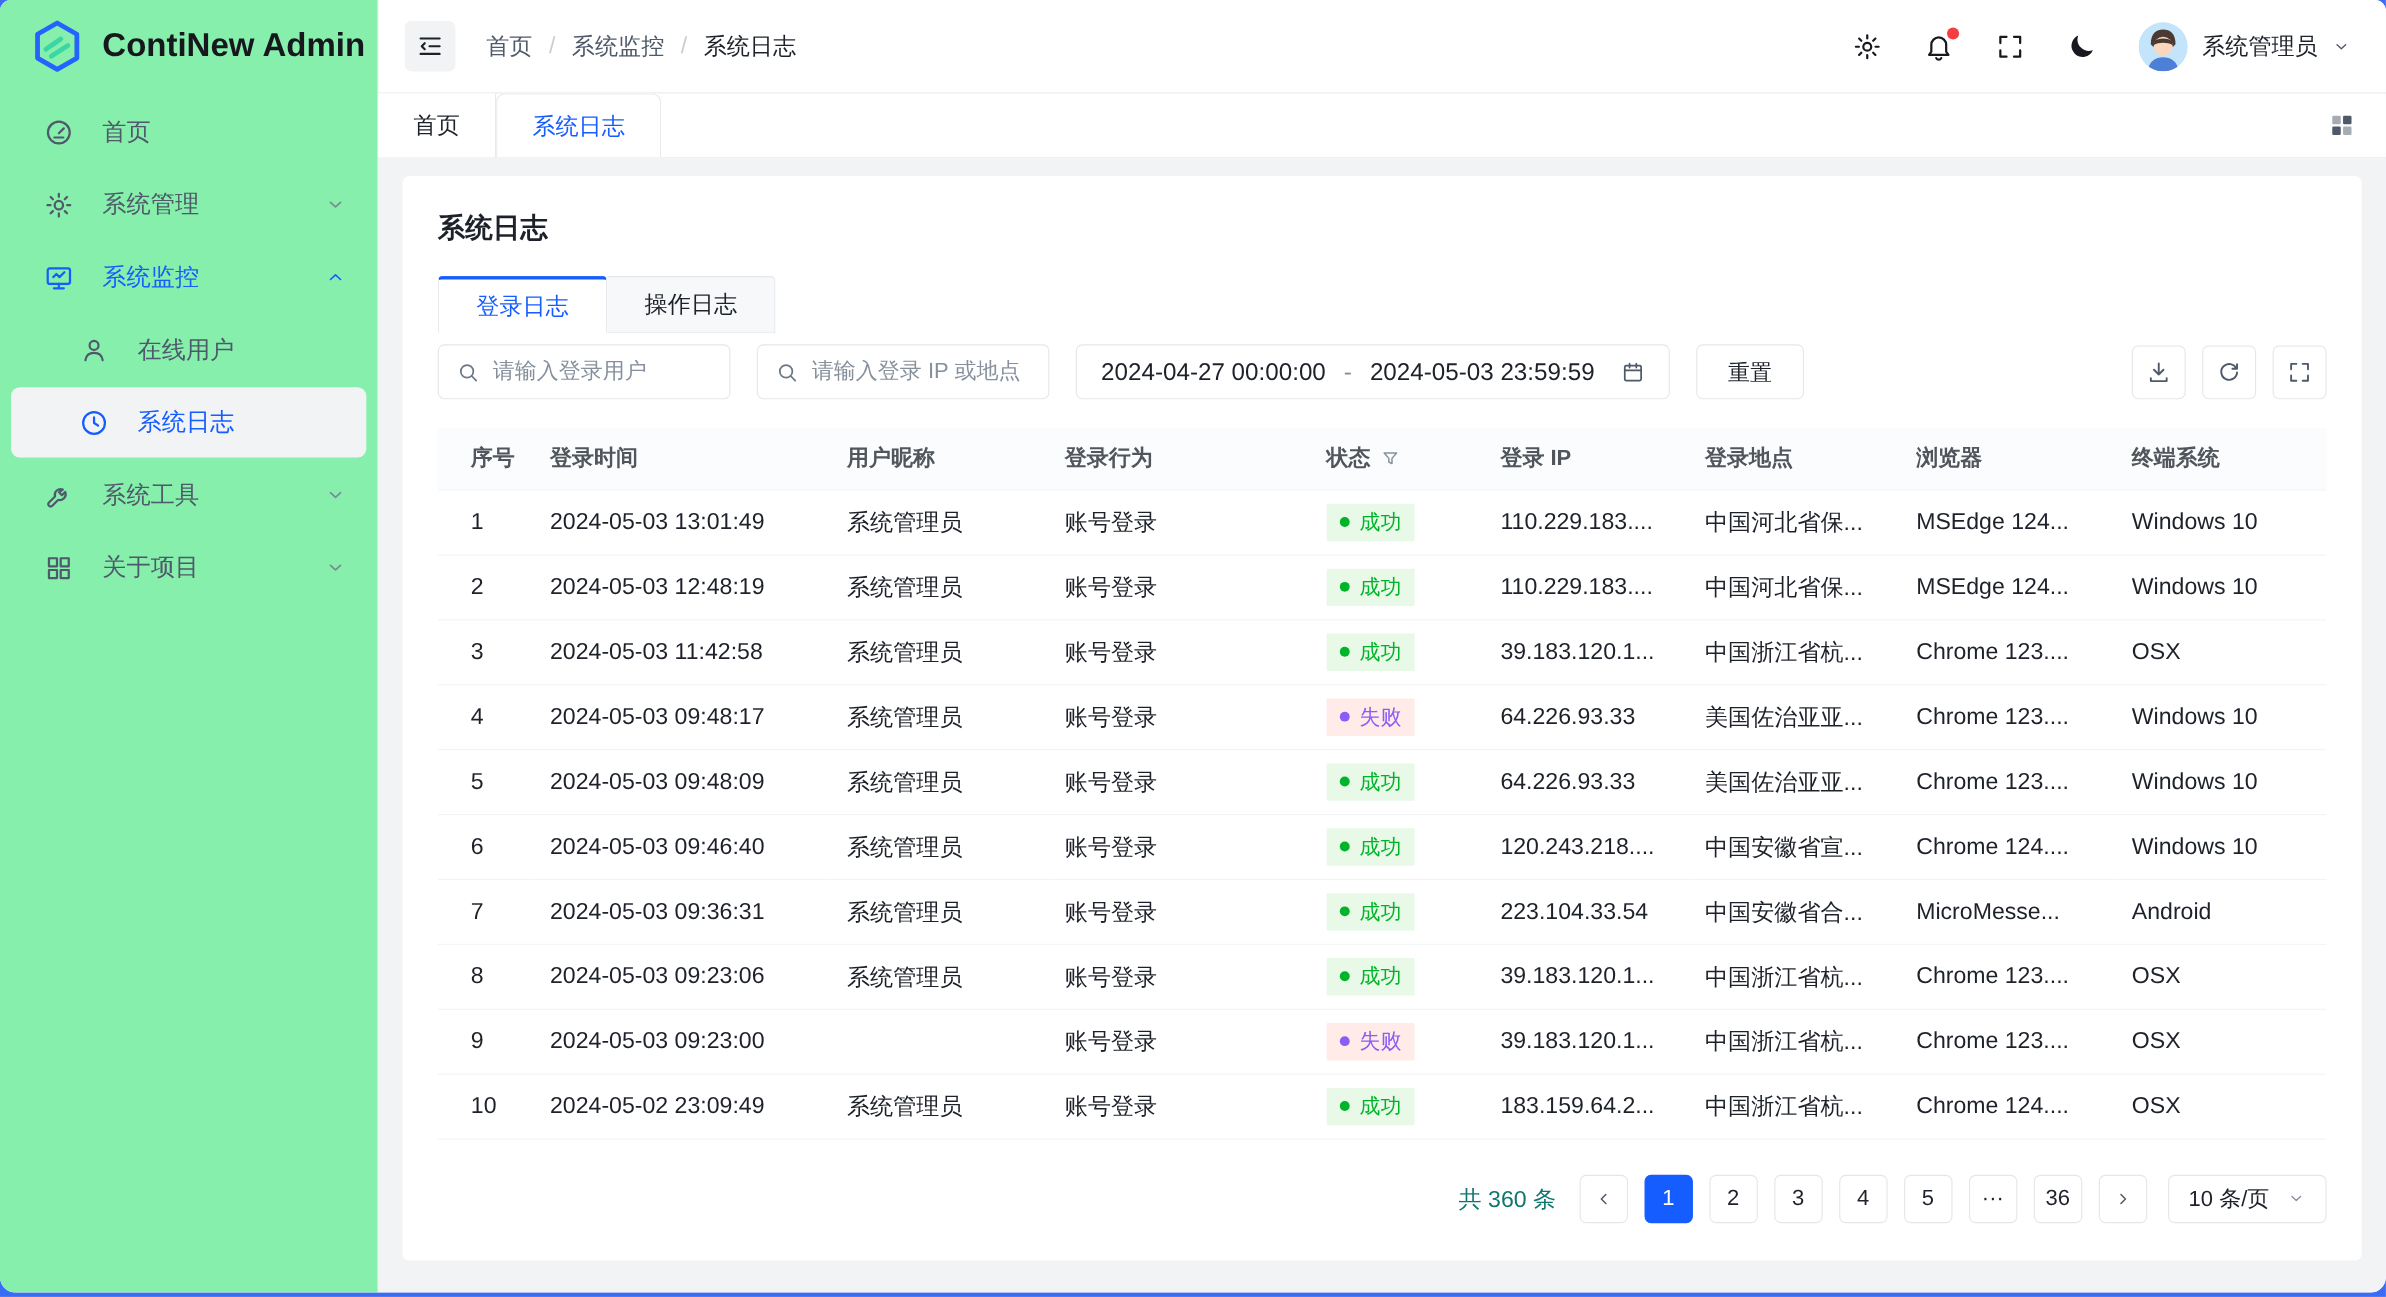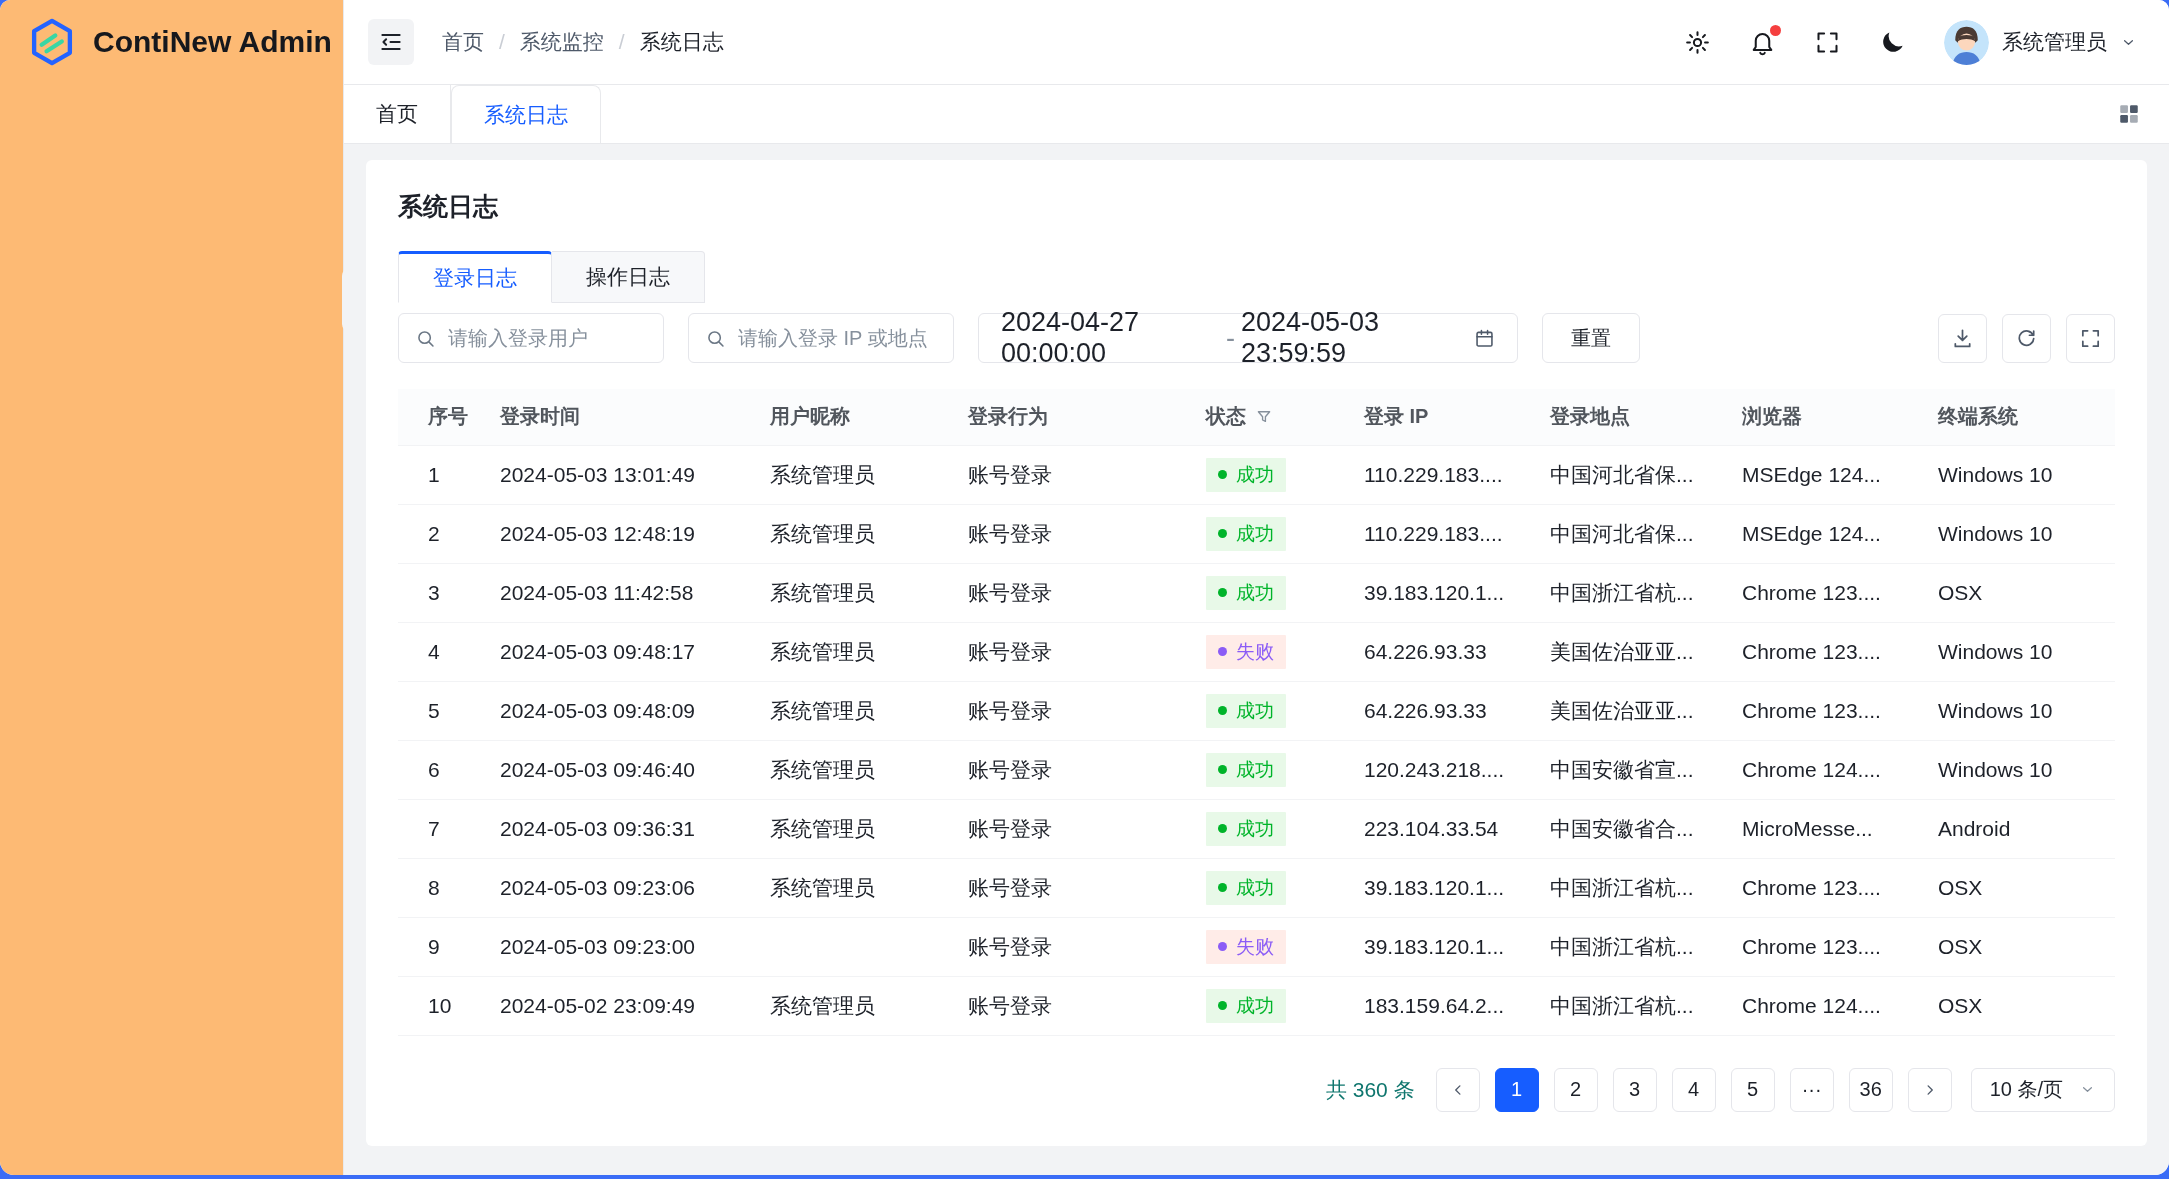--- a/index.html
+++ b/index.html
@@ -1,20 +1,20 @@
 <!DOCTYPE html>
 <html><head>
 <meta charset="utf-8">
 <style>
   *{box-sizing:border-box;margin:0;padding:0}
   html,body{width:2169px;height:1179px;overflow:hidden}
   body{background:#3a6cf6;font-family:"Liberation Sans","DejaVu Sans",sans-serif;-webkit-font-smoothing:antialiased}
   .window{width:2169px;height:1175px;background:#fff;border-radius:10px 10px 14px 14px;overflow:hidden;display:flex}
   
-  .sidebar{width:344px;flex:none;background:#fdba74;border-right:1px solid #e8e9ec;display:flex;}
+  .sidebar{width:344px;flex:none;background:#86efac;border-right:1px solid #e8e9ec;display:flex;flex-direction:column}
   .logo-row{height:84px;flex:none;display:flex;align-items:center;padding-left:26px;gap:15px}
   .logo-icon{width:52px;height:52px;flex:none}
   .logo-title{font-size:30px;font-weight:700;color:#16181d;white-space:nowrap}
   .side-menu{padding:4px 10px 0}
   .side-item{height:64px;margin-bottom:2px;display:flex;align-items:center;border-radius:8px;padding:0 18px 0 30px;font-size:22px;color:#4e5969;cursor:pointer;white-space:nowrap}
   .side-item .s-icon{width:27px;height:27px;margin-right:26px;flex:none;color:#4e5969}
   .side-item .s-label{flex:1}
   .side-item .s-chev{width:20px;height:20px;margin-left:auto;color:#7d8694;flex:none}
   .side-item.child{padding-left:62px}
   .side-item.active{color:#165DFF}
@@ -52,21 +52,21 @@
   .card-tabs{display:flex;margin-top:28px}
   .c-tab{height:52px;display:flex;align-items:center;padding:0 34px;font-size:21px;color:#1d2129;background:#f7f8fa;border:1px solid #e5e6eb;cursor:pointer;border-radius:0 4px 0 0}
   .c-tab.active{background:#fff;color:#165DFF;border-top:3px solid #165DFF;border-bottom:1px solid #fff;border-radius:4px 4px 0 0}
   .c-tab + .c-tab{border-left:none}
   
   .filter-row{display:flex;align-items:flex-end;gap:24px;margin-top:10px}
   .search-box{display:flex;align-items:center;height:50px;width:266px;border:1px solid #e5e6eb;border-radius:6px;background:#fff;padding:0 16px;gap:12px}
   .search-box .i{width:21px;height:21px;color:#6b7785;flex:none}
   .search-box input{border:none;outline:none;font-size:20px;width:100%;color:#1d2129;font-family:inherit;background:transparent}
   .search-box input::placeholder{color:#86909c}
-  .date-box{display:flex;align-items:center;height:50px;width:540px;border:1px solid #e5e6eb;border-radius:6px;background:#fff;padding:0 22px;font-size:27px;color:#1d2129;justify-content:space-between;cursor:pointer}
+  .date-box{display:flex;align-items:center;height:50px;width:540px;border:1px solid #e5e6eb;border-radius:6px;background:#fff;padding:0 22px;font-size:22px;color:#1d2129;justify-content:space-between;cursor:pointer}
   .date-sep{color:#86909c;padding:0 6px}
   .date-box .i{width:21px;height:21px;color:#4e5969;flex:none;margin-left:14px}
   .reset-btn{height:50px;padding:0 28px;border:1px solid #e5e6eb;border-radius:6px;background:#fff;font-size:20px;color:#1d2129;cursor:pointer;font-family:inherit}
   .tool-btns{margin-left:auto;display:flex;gap:15px}
   .tool-btn{width:49px;height:49px;border:1px solid #e5e6eb;border-radius:6px;background:#fff;display:flex;align-items:center;justify-content:center;color:#4e5969;cursor:pointer}
   .tool-btn .i{width:23px;height:23px}
   
   .log-table{width:100%;border-collapse:collapse;margin-top:26px;table-layout:fixed}
   .log-table th{height:56px;background:#fbfcfd;font-weight:700;font-size:20px;color:#51565d;text-align:left;padding:0 14px;border-bottom:1px solid #f2f3f5}
   .log-table td{height:59px;font-size:21px;color:#1d2129;padding:0 14px;border-bottom:1px solid #f2f3f5;white-space:nowrap;overflow:hidden}

